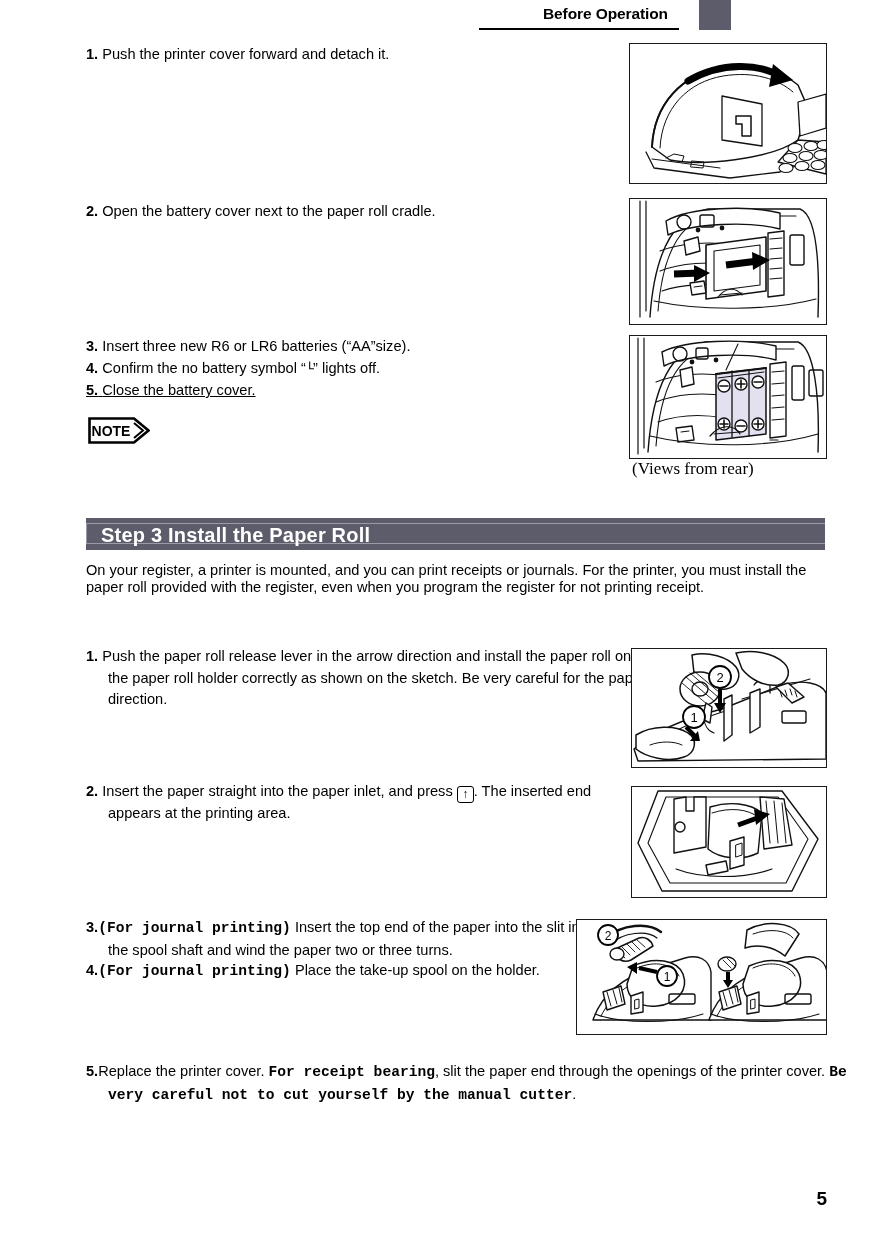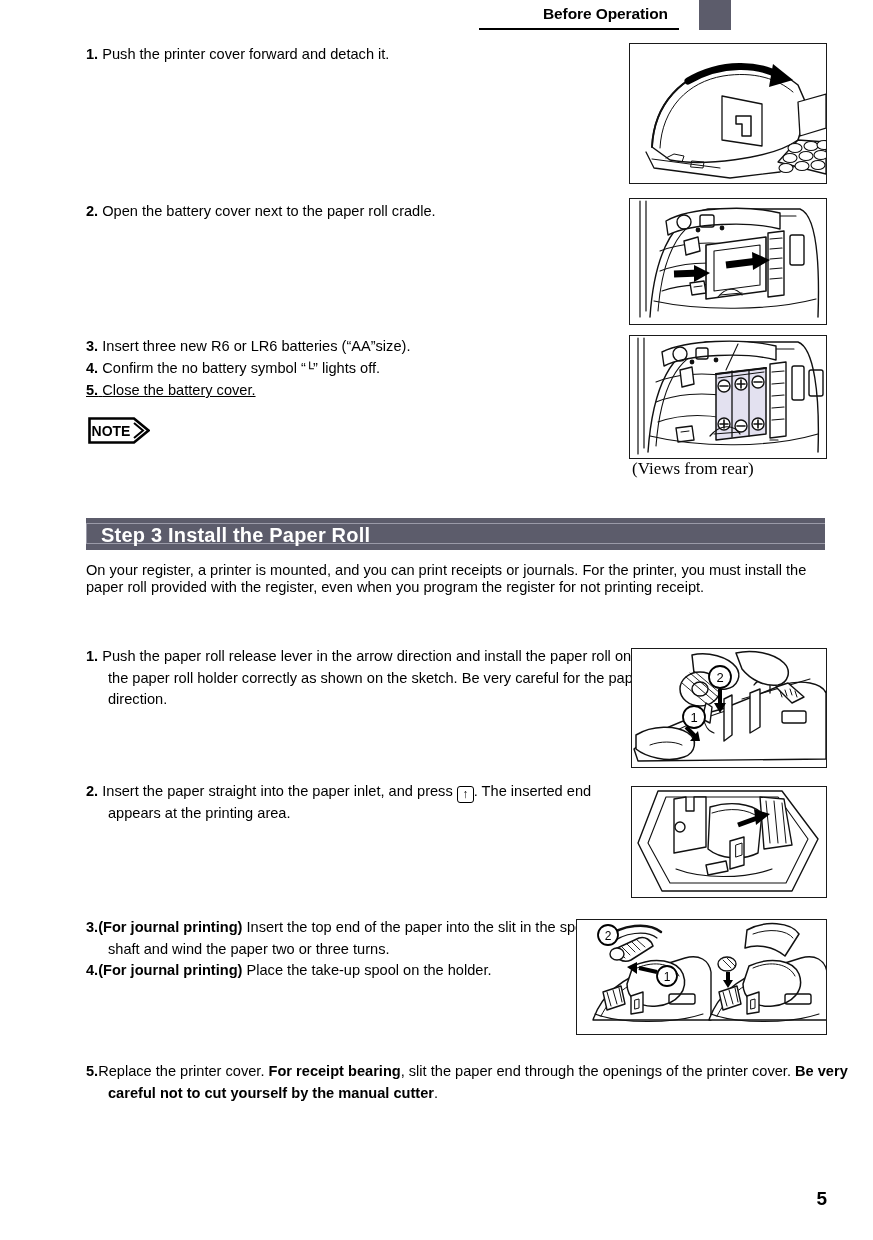--- a/index.html
+++ b/index.html
@@ -50,21 +50,21 @@
   }
 
   
   .body-text {
     font-size: 14.6px;
     line-height: 17px;
   }
   .num {
     font-weight: bold;
   }
-  b { font-weight: bold; }
+  b { font-weight: bold; font-family: Liberation Mono, monospace; }
 
   
   .item {
     position: absolute;
     font-size: 14.6px;
     line-height: 21.6px;
     padding-left: 22px;
     text-indent: -22px;
   }
 

